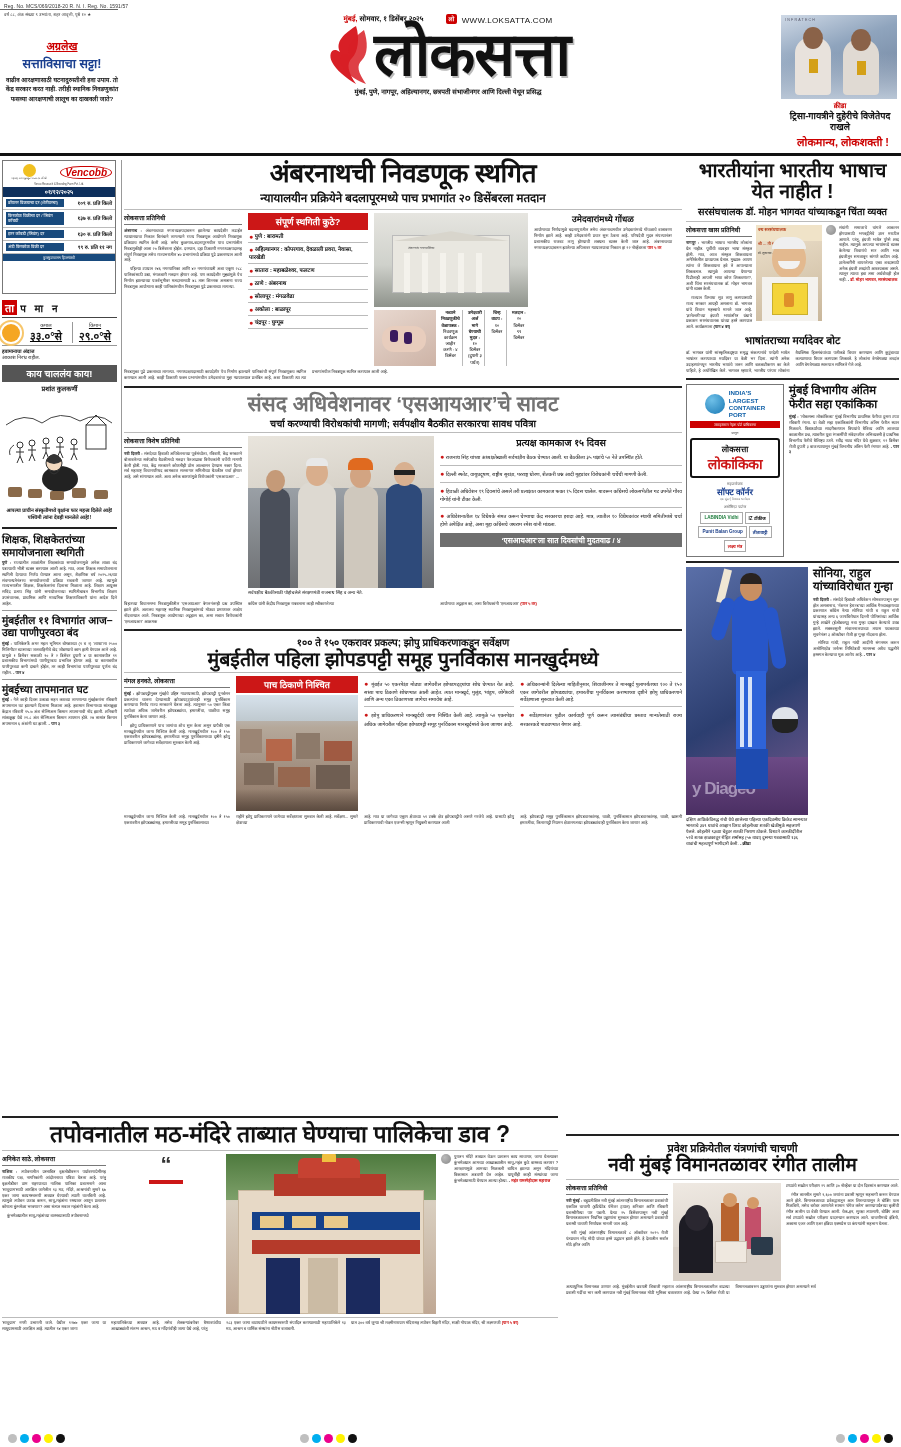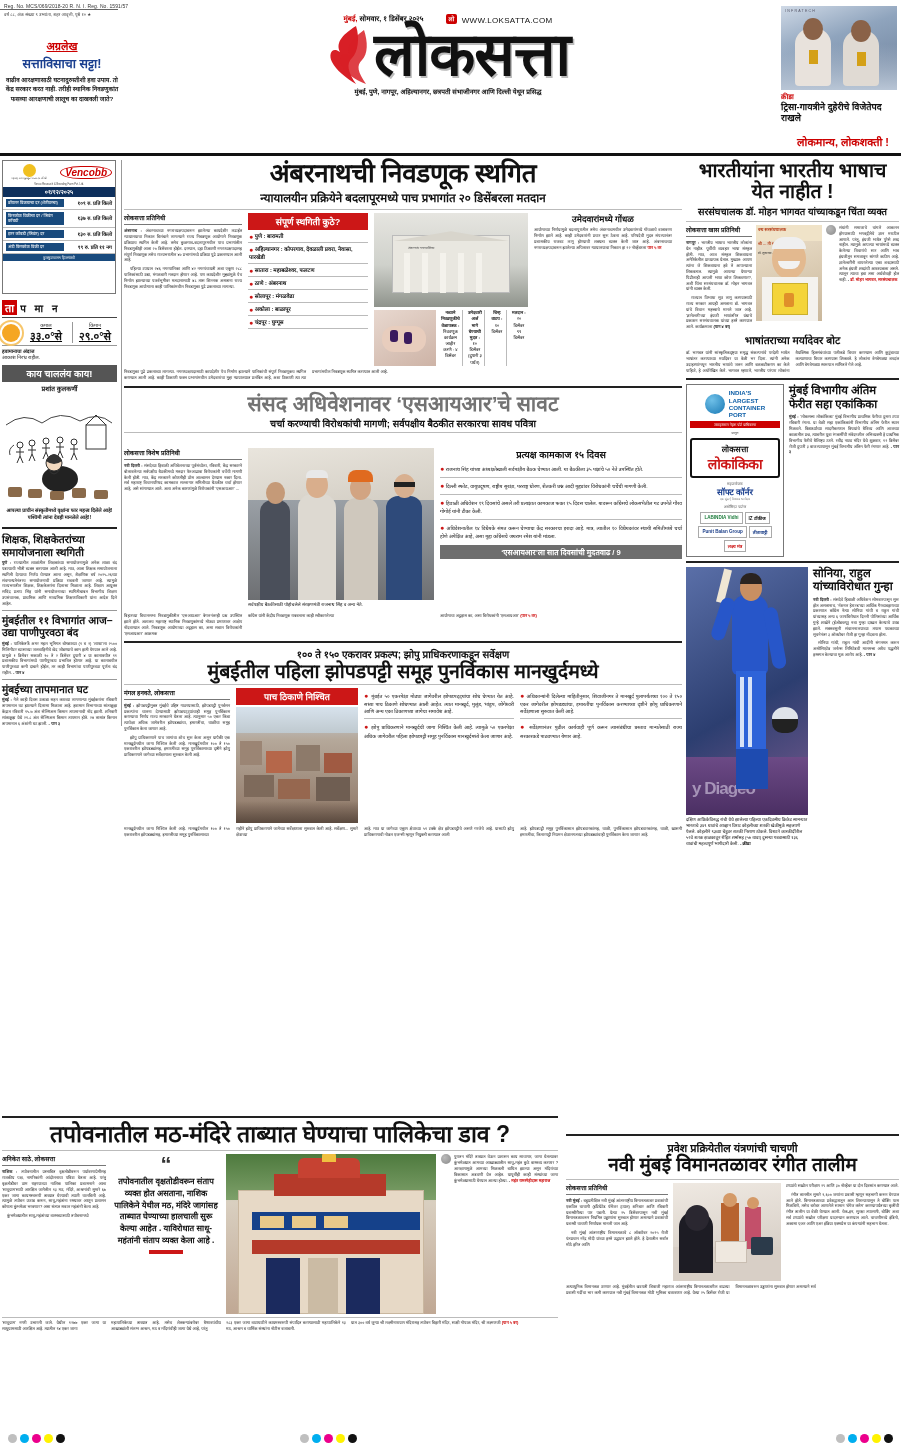--- a/index.html
+++ b/index.html
@@ -37,21 +37,21 @@
   .lo-badge { display:inline-block; background:#cc0000; color:#fff; font-size:6px;
               padding:1px 3px; border-radius:2px; font-weight:700; vertical-align:middle;}
   .logo-main { display:flex; align-items:center; justify-content:center; gap:4px; margin-top:-2px;}
   .flame { width:44px; height:62px; }
   .logo-text { font-size:60px; font-weight:700; color:#111; letter-spacing:-1px;
                line-height:1; font-family:"Liberation Serif", serif;
                text-shadow: 1.5px 1.5px 0 #bbb; }
   .edition-line { font-size:6.6px; color:#111; font-weight:700; margin-top:1px; }
   .tagline { position:absolute; right:12px; bottom:4px; color:#cc0000; font-weight:700; font-size:11px;}
 
-  .sports-corner { position:absolute; right:2px; top:6px; width:118px; }
+  .sports-corner { position:absolute; right:2px; top:15px; width:118px; text-align:center; }
   .sports-photo { width:116px; height:84px; position:relative; overflow:hidden;
                   background:linear-gradient(160deg,#cfd9e6 0%,#8fa4bd 40%,#6b7e99 100%); }
   .sports-kida { color:#cc0000; font-weight:700; font-size:7px; margin-top:2px;}
   .sports-head { font-weight:700; font-size:9.2px; line-height:1.2; color:#111; margin-top:1px;}
 
   
   .col-left { position:absolute; left:2px; top:160px; width:120px; border-right:1px solid #999; padding-right:4px;}
   .mid-zone { position:absolute; left:124px; top:160px; width:558px;}
   .right-zone{ position:absolute; left:686px; top:160px; width:213px;}
 
@@ -403,21 +403,21 @@
       </div>
       <div class="tiny" style="margin-top:3px;columns:3;column-gap:6px;">निवडणुका पुढे ढकलाव्या लागल्या. नगराध्यक्षपदासाठी कायदेशीर पेच निर्माण झाल्याने पालिकांची संपूर्ण निवडणूकच स्थगित करण्यात आली आहे. काही ठिकाणी फक्त प्रभागांमधील उमेदवारांचा मुद्दा न्यायालयात प्रलंबित आहे, अशा ठिकाणी त्या त्या प्रभागांमधील निवडणूक स्थगित करण्यात आली आहे.</div>
     </div>
 
     <div class="rule-dark" style="margin-top:5px;"></div>
 
     <div>
       <div class="par-head">संसद अधिवेशनावर ‘एसआयआर’चे सावट</div>
       <div class="par-sub">चर्चा करण्याची विरोधकांची मागणी; सर्वपक्षीय बैठकीत सरकारचा सावध पवित्रा</div>
       <div class="rule-thin"></div>
-      <div class="cols3" style="margin-top:15px;">
+      <div class="cols3" style="margin-top:3px;">
         <div style="flex:0 0 118px;">
           <div class="byline">लोकसत्ता विशेष प्रतिनिधी</div>
           <div class="tiny">
             <b>नवी दिल्ली :</b><span> संसदेच्या हिवाळी अधिवेशनाच्या पूर्वसंध्येला, रविवारी, केंद्र सरकारने बोलावलेल्या सर्वपक्षीय बैठकीमध्ये मतदार फेरआढावा विरोधकांनी चर्चेची मागणी केली होती. मात्र, केंद्र सरकारने कोणतीही ठोस आश्वासन देण्यास नकार दिला. सर्व महाराष्ट्र विधानपरिषद कामकाज सल्लागार समितीच्या बैठकीत चर्चा होणार आहे, असे सांगण्यात आले. अशा अनेक कारणांमुळे विरोधकांनी 'एसआयआर' ...</span>
           </div>
         </div>
         <div style="flex:0 0 186px;">
           <div class="photo" style="height:152px;background:linear-gradient(170deg,#e9e5dd,#b9b2a6);position:relative;overflow:hidden;">
             <div style="position:absolute;left:0;bottom:0;width:100%;height:66%;background:linear-gradient(0deg,#6d6f72,#9aa0a6);"></div>
             <div style="position:absolute;left:12px;top:52px;width:30px;height:100px;border-radius:12px 12px 0 0;background:#4a4f5a;"></div>
@@ -435,21 +435,21 @@
           <div class="photo-cap">सर्वपक्षीय बैठकीसाठी पोहोचलेले संरक्षणमंत्री राजनाथ सिंह व अन्य नेते.</div>
         </div>
         <div style="flex:1;">
           <div class="center" style="font-size:9.5px;font-weight:700;color:#111;">प्रत्यक्ष कामकाज १५ दिवस</div>
           <div class="bullets">
             <div class="b"><span class="dot">●</span> <span>राजनाथ सिंह यांच्या अध्यक्षतेखाली सर्वपक्षीय बैठक घेण्यात आली. या बैठकीला ३५ पक्षांचे ५० नेते उपस्थित होते.</span></div>
             <div class="b"><span class="dot">●</span> <span>दिल्ली स्फोट, वायुप्रदूषण, राष्ट्रीय सुरक्षा, परराष्ट्र धोरण, शेतकरी प्रश्न आदी मुद्द्यांवर विरोधकांनी चर्चेची मागणी केली.</span></div>
             <div class="b"><span class="dot">●</span> <span>हिवाळी अधिवेशन १९ दिवसांचे असले तरी प्रत्यक्षात कामकाज फक्त १५ दिवस चालेल. यावरून काँग्रेसचे लोकसभेतील गट उपनेते गौरव गोगोई यांनी टीका केली.</span></div>
             <div class="b"><span class="dot">●</span> <span>अधिवेशनातील १४ विधेयके संमत करून घेण्याचा केंद्र सरकारचा इरादा आहे. मात्र, त्यातील १० विधेयकांवर स्थायी समितीमध्ये चर्चा होणे अपेक्षित आहे, असा मुद्दा काँग्रेसचे जयराम रमेश यांनी मांडला.</span></div>
           </div>
-          <div class="grayband">‘एसआयआर’ला सात दिवसांची मुदतवाढ / 9</div>
+          <div class="grayband">‘एसआयआर’ला सात दिवसांची मुदतवाढ / ४</div>
         </div>
       </div>
       <div class="cols3" style="margin-top:3px;">
         <div style="flex:0 0 118px;" class="tiny">बिहारच्या विधानसभा निवडणुकीतील 'एसआयआर' बेगलनंतरही प्रश्न उपस्थित झाले होते. अशातच महाराष्ट्र स्थानिक निवडणुकांमध्ये मोठ्या प्रमाणावर आक्षेप नोंदवण्यात आले. निवडणूक आयोगाच्या अट्टहास का, असा सवाल विरोधकांनी 'एसआयआर' आक्रमक </div>
         <div style="flex:0 0 186px;" class="tiny">
           <span>काँग्रेस यांनी केंद्रीय निवडणूक</span>
           <span>राबवताना काही स्वीकारलेल्या</span>
         </div>
         <div style="flex:1;" class="tiny">
           <span>आयोगाचा अट्टहास का, असा</span>
@@ -630,21 +630,20 @@
     <div style="display:flex;gap:5px;margin-top:3px;">
       <div style="flex:0 0 104px;">
         <div class="byline">अनिकेत साठे, लोकसत्ता</div>
         <div class="tiny">
           <b>नाशिक :</b><span> तपोवनातील प्रस्तावित वृक्षतोडीवरून पर्यावरणप्रेमींसह राजकीय पक्ष, नागरिकांनी आंदोलनाचा पवित्रा घेतला आहे. परंतु वृक्षतोडीवर ठाम राहण्याच्या नाशिक पालिका प्रशासनाने आता 'साधुग्राम'साठी आरक्षित जागेतील १३ मठ, मंदिरे, आश्रमांची सुमारे ६७ एकर जागा कायमस्वरूपी ताब्यात घेण्याची तयारी चालविली आहे. त्यामुळे तपोवन उजाड करून, साधू-महंतांना रस्त्यावर आणून प्रशासन कोणता कुंभमेळा भरवणार? असा संतप्त सवाल महंतांनी केला आहे.</span>
         </div>
         <div class="tiny" style="margin-top:3px;text-indent:5px;">कुंभमेळ्यातील साधू-महंतांच्या वास्तव्यासाठी तपोवनामध्ये</div>
       </div>
       <div style="flex:0 0 110px;text-align:center;">
         <div class="qglyph">“</div>
-        <div class="pull-quote">तपोवनातील वृक्षतोडीवरून संताप व्यक्त होत असताना, नाशिक पालिकेने येथील मठ, मंदिरे जागांसह ताब्यात घेण्याच्या हालचाली सुरू केल्या आहेत . याविरोधात साधू-महंतांनी संताप व्यक्त केला आहे .</div>
         <div style="width:34px;height:4px;background:#cc1717;margin:4px auto;"></div>
       </div>
       <div style="flex:0 0 210px;">
         <div class="photo" style="height:160px;position:relative;overflow:hidden;background:linear-gradient(180deg,#8fb07a 0%,#d9cfc0 30%,#c0a894 100%);">
           <div style="position:absolute;left:0;top:0;width:100%;height:46px;background:linear-gradient(180deg,#4e7a3e,#7ea06a);"></div>
           <div style="position:absolute;left:12px;top:36px;width:186px;height:124px;background:#e7d9c6;border:1px solid #c9b79f;"></div>
           <div style="position:absolute;left:48px;top:20px;width:112px;height:22px;background:#b53a2a;"></div>
           <div style="position:absolute;left:72px;top:4px;width:62px;height:20px;background:#c64232;border-radius:6px 6px 0 0;"></div>
           <div style="position:absolute;left:96px;top:-4px;width:14px;height:12px;background:#f0c040;border-radius:50% 50% 0 0;"></div>
           <div style="position:absolute;left:26px;top:58px;width:168px;height:18px;background:#15418a;"></div>

